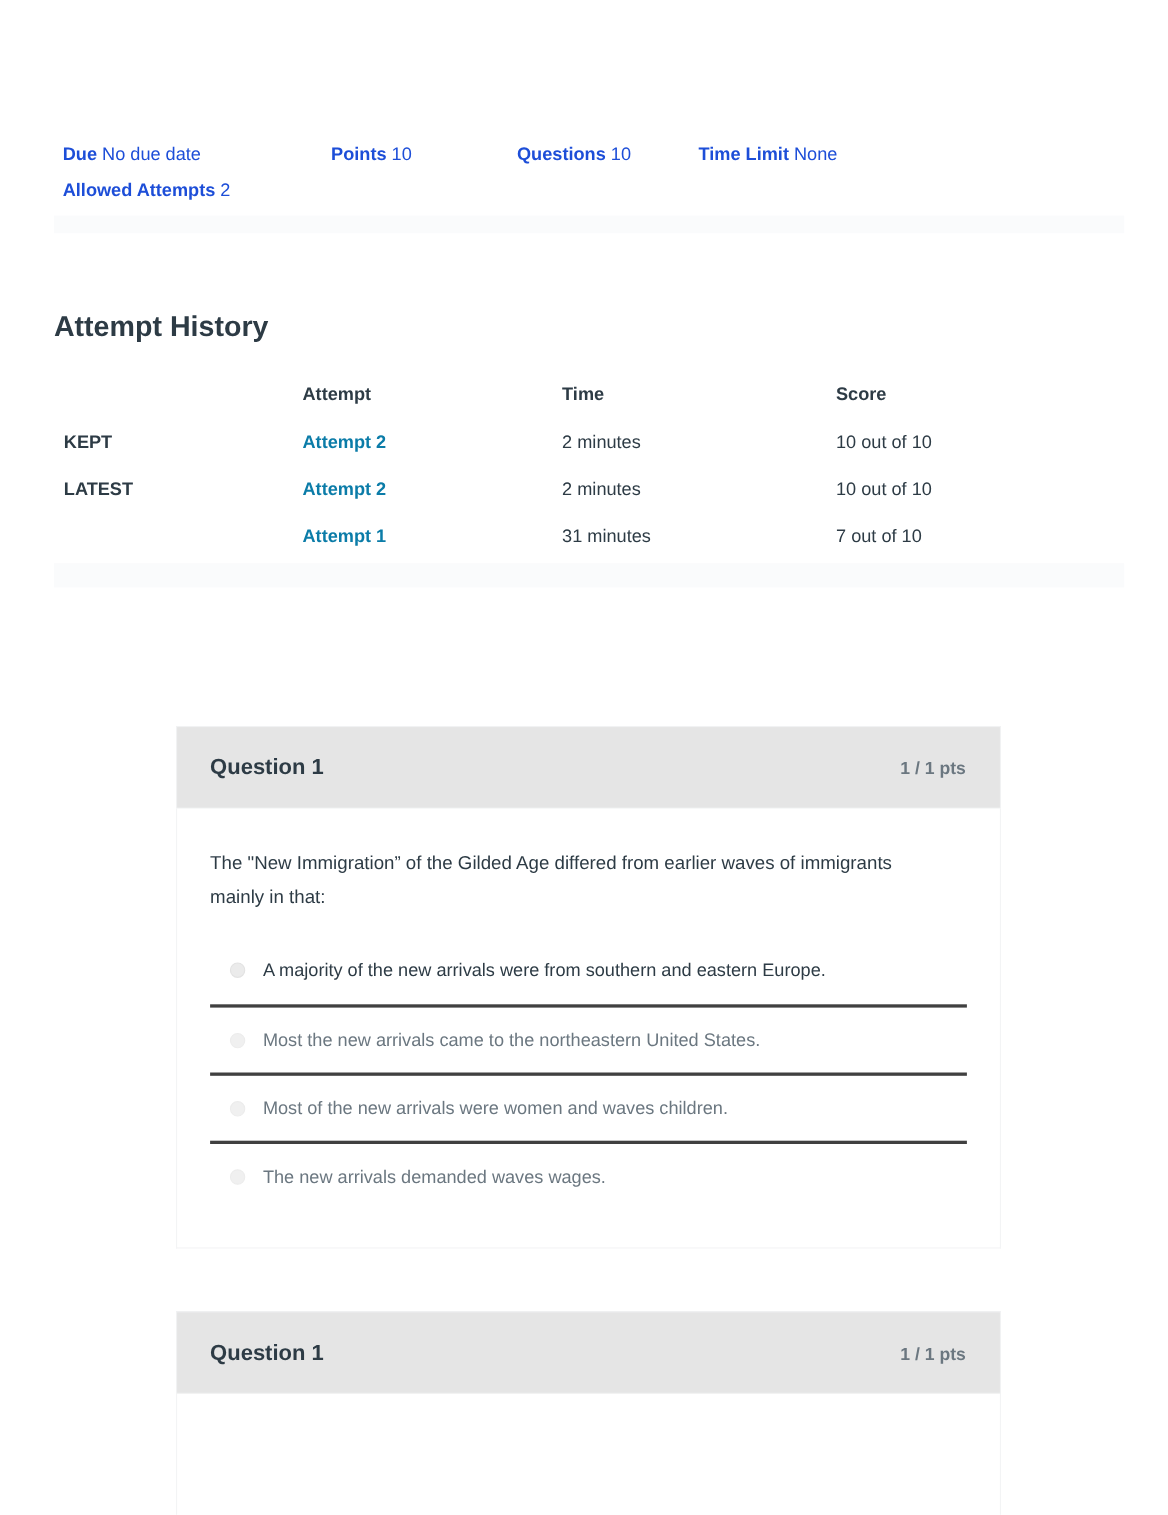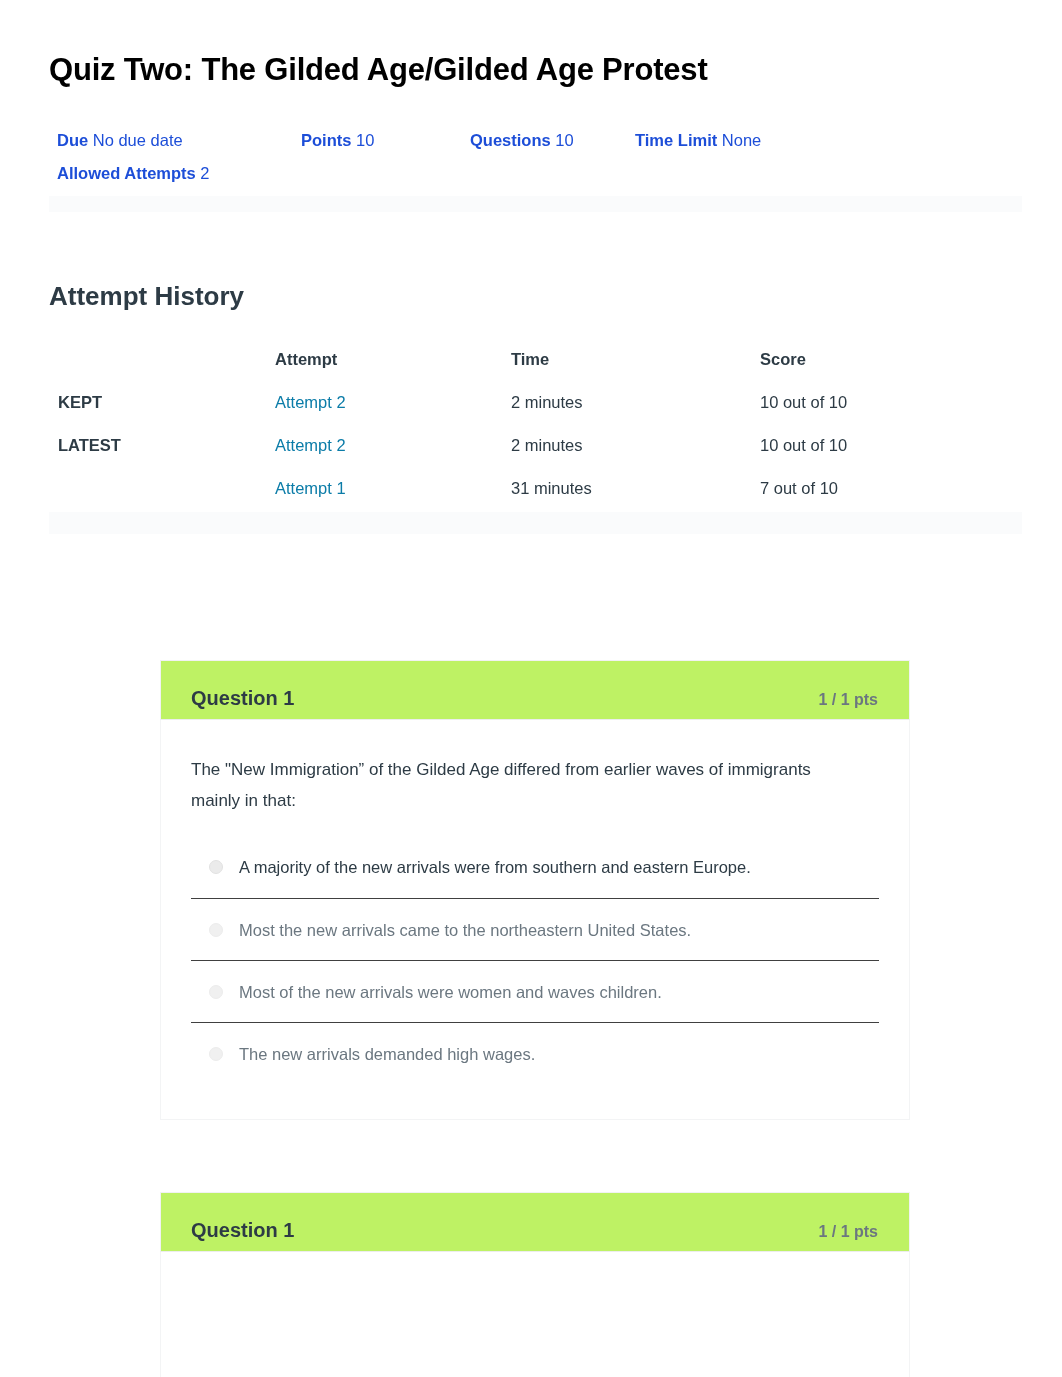--- a/index.html
+++ b/index.html
@@ -118,21 +118,21 @@
   .col-time  { width: 249px; }
   .col-score { width: auto; }
 
   .flag-cell {
     font-weight: bold;
     color: #2d3b45;
     font-size: 16px;
   }
   .attempt-link {
     color: #0b7ca8;
-    font-weight: normal;
+    font-weight: bold;
     text-decoration: none;
     cursor: pointer;
     font-size: 16.5px;
   }
 
   .plain-cell {
     color: #2d3b45;
     font-weight: normal;
   }
 
@@ -160,22 +160,22 @@
     left: 160px;
     width: 750px;
     box-sizing: border-box;
     background: #ffffff;
   }
   .q1 { top: 660px; }
   .q2 { top: 1192px; }
 
   .q-header {
     position: relative;
-    height: 60px;
-    background: #bef264;
+    height: 75px;
+    background: #e5e5e5;
     border: 1px solid #f1f2f3;
     border-bottom: 1px solid #eceded;
     box-sizing: border-box;
   }
   .q-name {
     position: absolute;
     left: 30px;
     top: 26px;
     font-size: 20px;
     font-weight: bold;
@@ -212,21 +212,21 @@
   .answers {
     margin-top: 18px;
   }
   .answer {
     position: relative;
     display: flex;
     align-items: center;
     min-height: 62px;
     padding-left: 48px;
     box-sizing: border-box;
-    border-top: 1px solid #404040;
+    border-top: 3px solid #404040;
   }
   .answer:first-child { border-top: none; align-items: center; }
 
   .radio-dot {
     position: absolute;
     left: 18px;
     top: 50%;
     margin-top: -7px;
     width: 14px;
     height: 14px;
@@ -246,21 +246,20 @@
   .answer.selected .radio-dot {
     background: #ebebeb;
     border-color: #e2e2e2;
   }
 </style>
 </head>
 <body>
 
 <div class="page">
 
-  <div class="quiz-title">Quiz Two: The Gilded Age/Gilded Age Protest</div>
 
   <div class="meta-block">
     <div class="meta-row">
       <span class="meta-item mi-due"><span class="lbl">Due</span> <span class="val">No due date</span></span><span class="meta-item mi-pts"><span class="lbl">Points</span> <span class="val">10</span></span><span class="meta-item mi-qs"><span class="lbl">Questions</span> <span class="val">10</span></span><span class="meta-item mi-tl"><span class="lbl">Time Limit</span> <span class="val">None</span></span>
     </div>
     <div class="meta-row">
       <span class="meta-item"><span class="lbl">Allowed Attempts</span> <span class="val">2</span></span>
     </div>
   </div>
 
@@ -317,21 +316,21 @@
         <div class="answer">
           <span class="radio-dot"></span>
           <span class="answer-text">Most the new arrivals came to the northeastern United States.</span>
         </div>
         <div class="answer">
           <span class="radio-dot"></span>
           <span class="answer-text">Most of the new arrivals were women and waves children.</span>
         </div>
         <div class="answer">
           <span class="radio-dot"></span>
-          <span class="answer-text">The new arrivals demanded high wages.</span>
+          <span class="answer-text">The new arrivals demanded waves wages.</span>
         </div>
       </div>
     </div>
   </div>
 
   <div class="question q2">
     <div class="q-header">
       <div class="q-name">Question 1</div>
       <div class="q-points">1 / 1 pts</div>
     </div>

